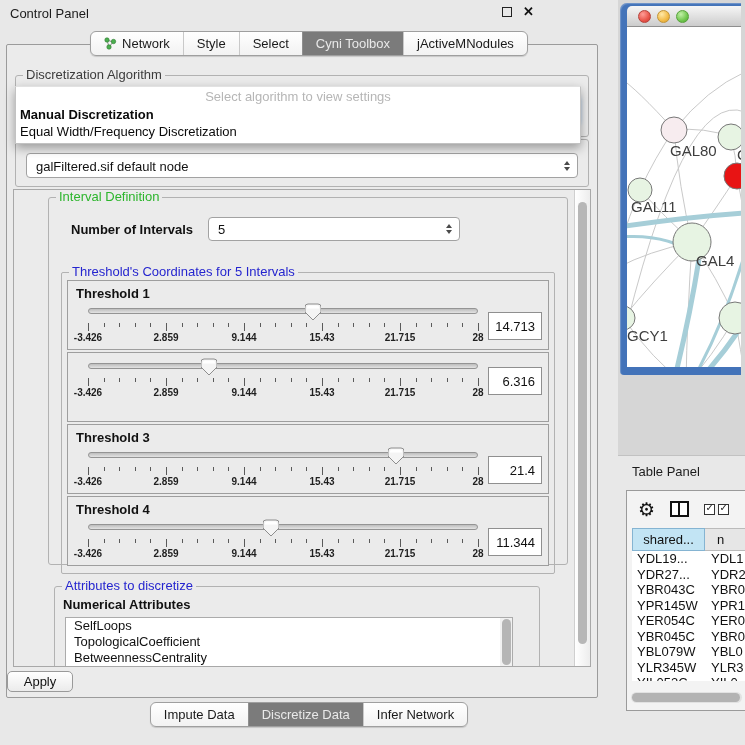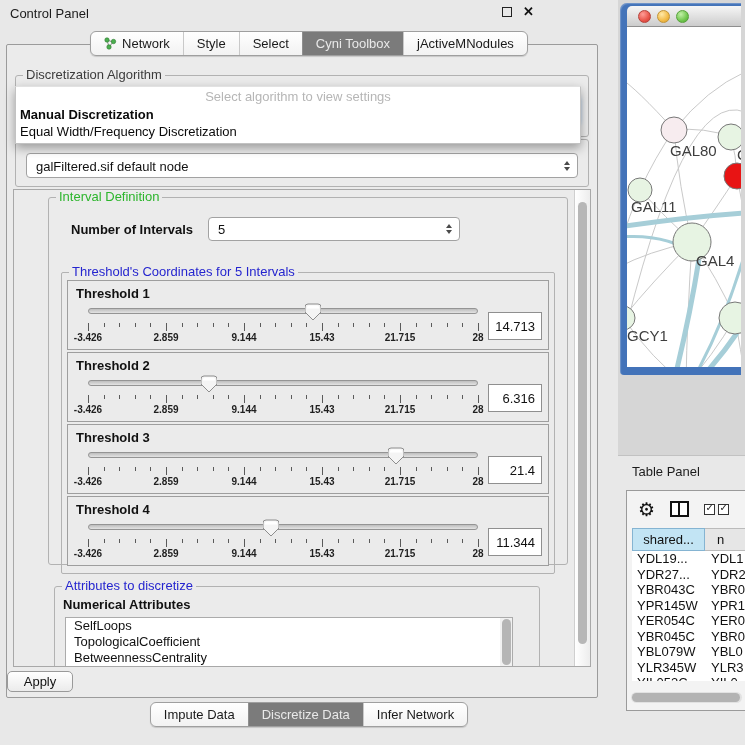--- a/index.html
+++ b/index.html
@@ -279,21 +279,20 @@
                         <span class="tlabel" style="left: 40%;">9.144</span>
                         <span class="tlabel" style="left: 60%;">15.43</span>
                         <span class="tlabel" style="left: 80%;">21.715</span>
                         <span class="tlabel" style="left: 100%;">28</span>
                       </div>
                     </div>
                     <div class="thr-value">14.713</div>
                   </div>
                 </div>
                 <div class="thr-panel">
-                  <div class="thr-label">Threshold 2</div>
                   <div class="thr-body">
                     <div class="slider-wrap">
                       <div class="rail"></div>
                       <div class="thumb" style="left: 30.9998%;"><svg width="16" height="18" viewBox="0 0 16 18">
                           <path d="M3 1 h10 a3 3 0 0 1 3 3 v5 l-8 8 -8 -8 v-5 a3 3 0 0 1 3 -3 z" fill="#f4f4f4" stroke="#8d8d8d" stroke-width="1"></path>
                           <path d="M4 2.4 h8 a2 2 0 0 1 2 2 v1 h-12 v-1 a2 2 0 0 1 2 -2 z" fill="#ffffff"></path>
                         </svg></div>
                       <div class="ticks">
                         <div class="tick major" style="left: 0%;"></div>
                         <div class="tick minor" style="left: 4%;"></div>

